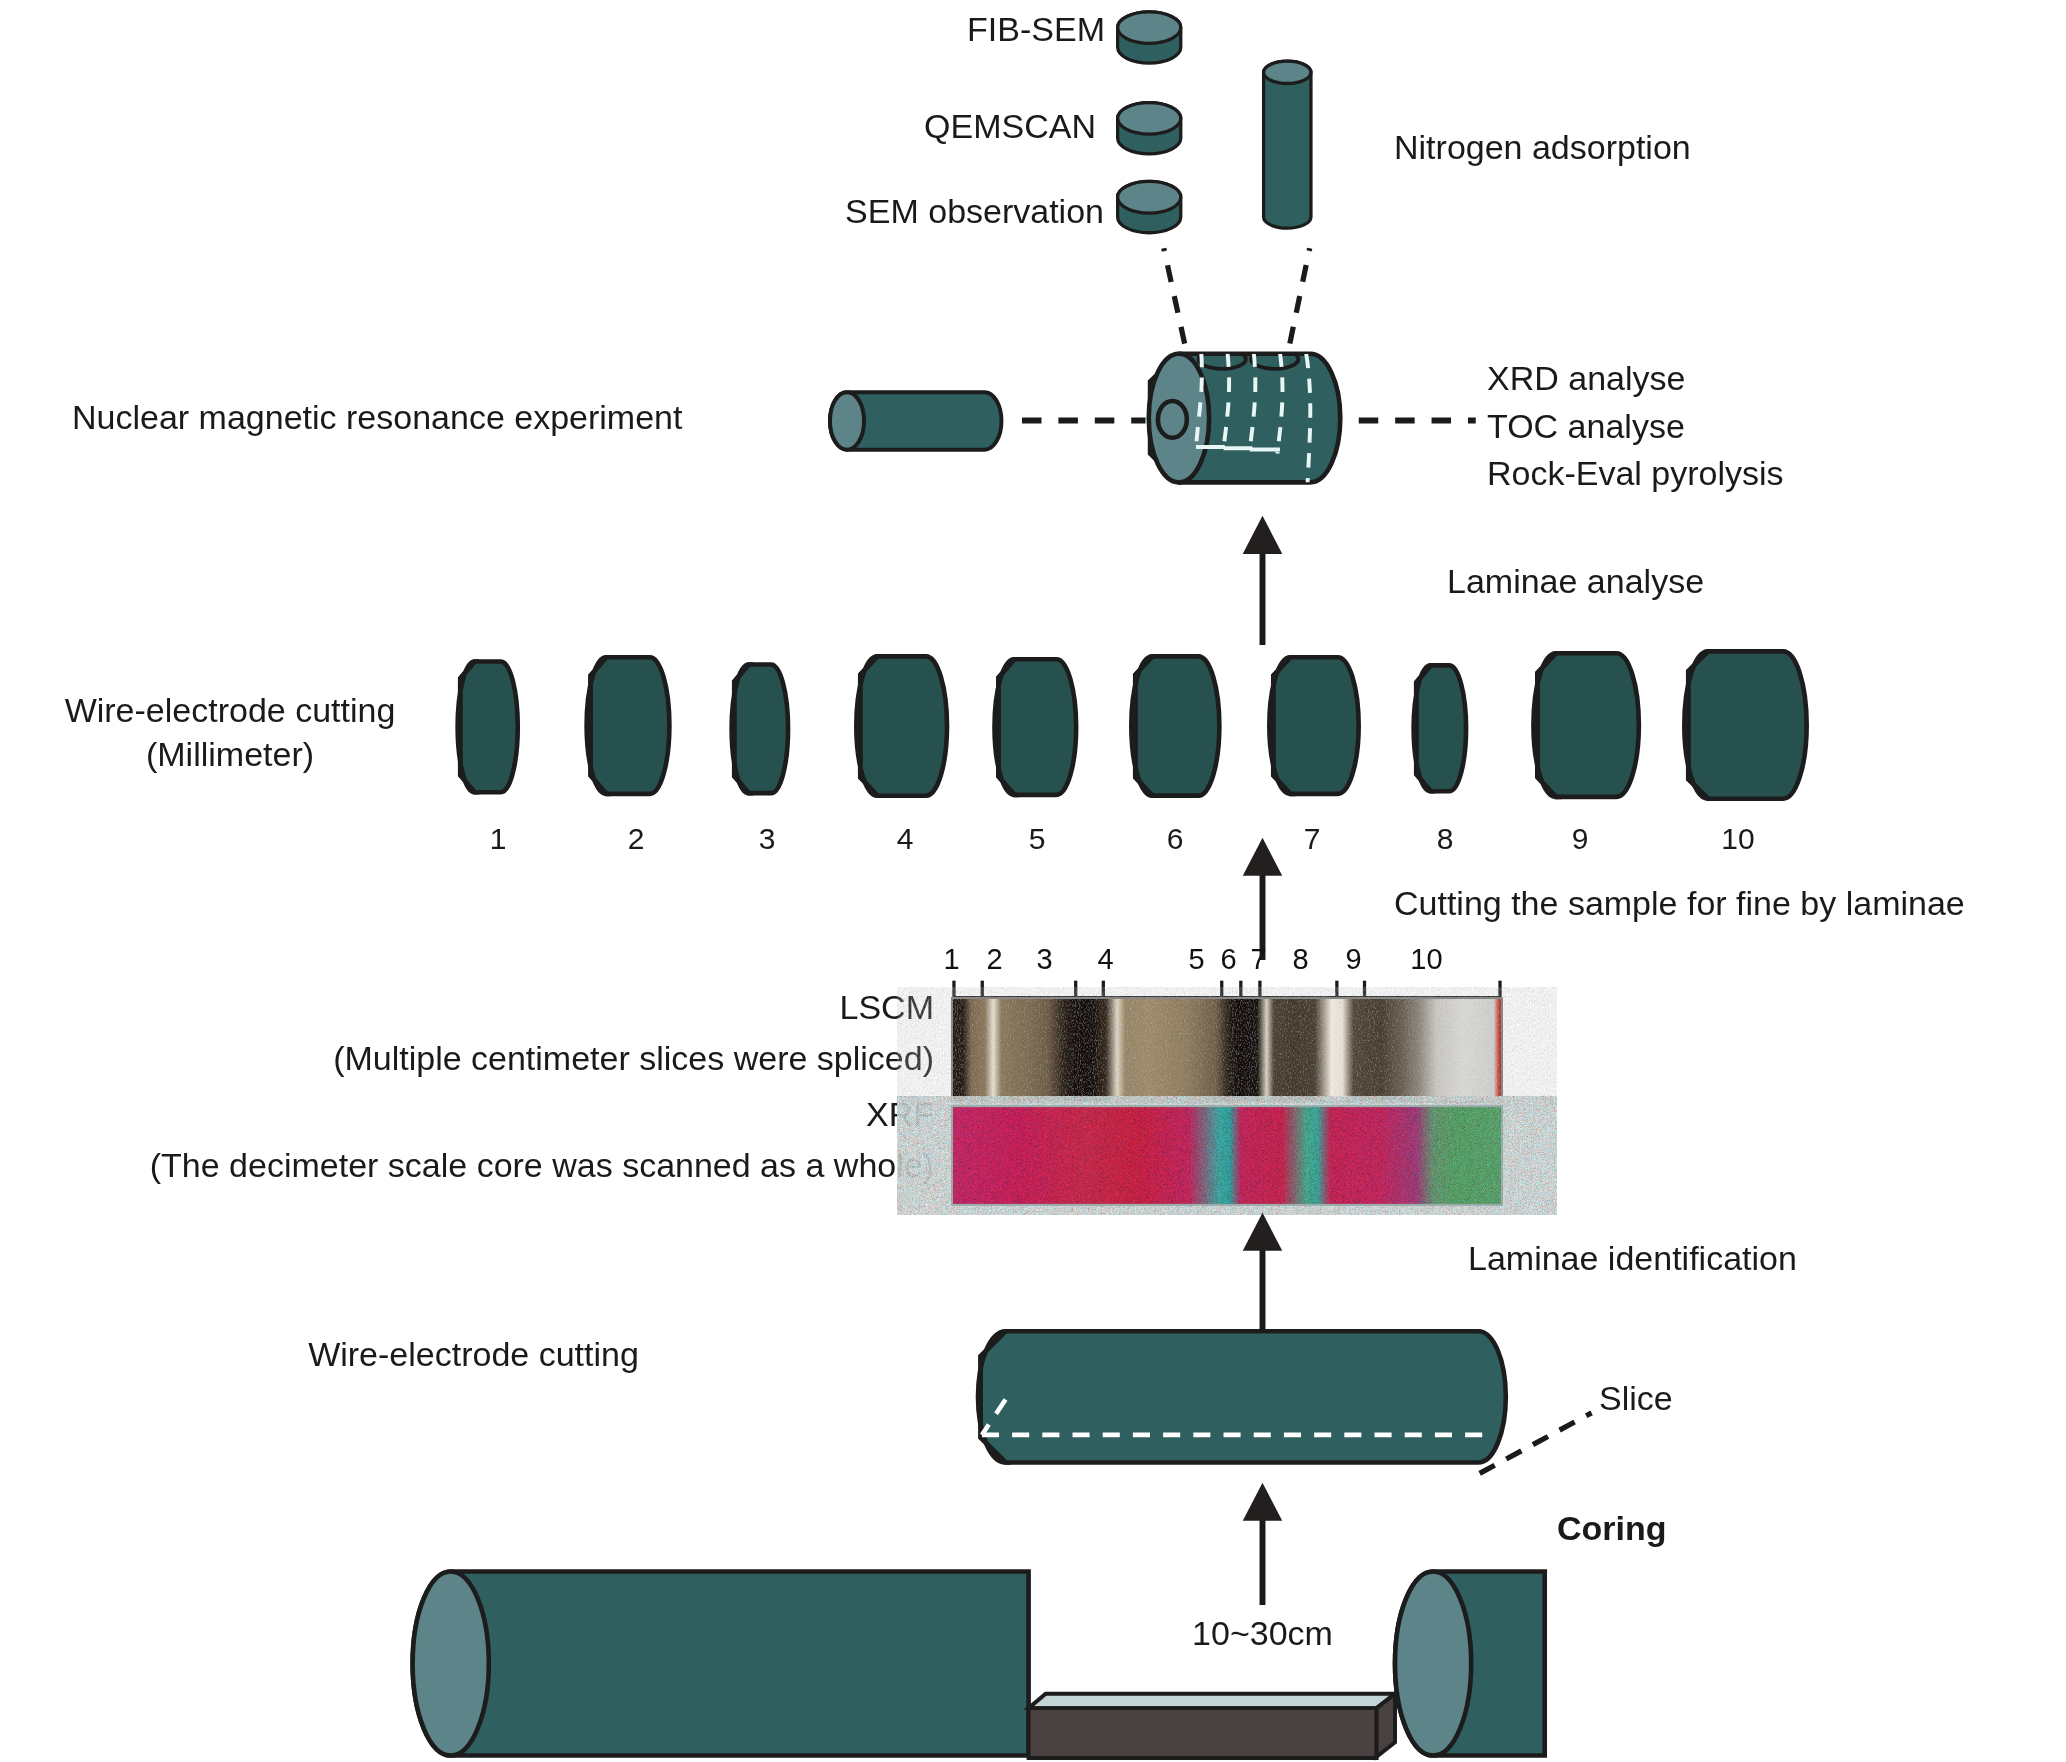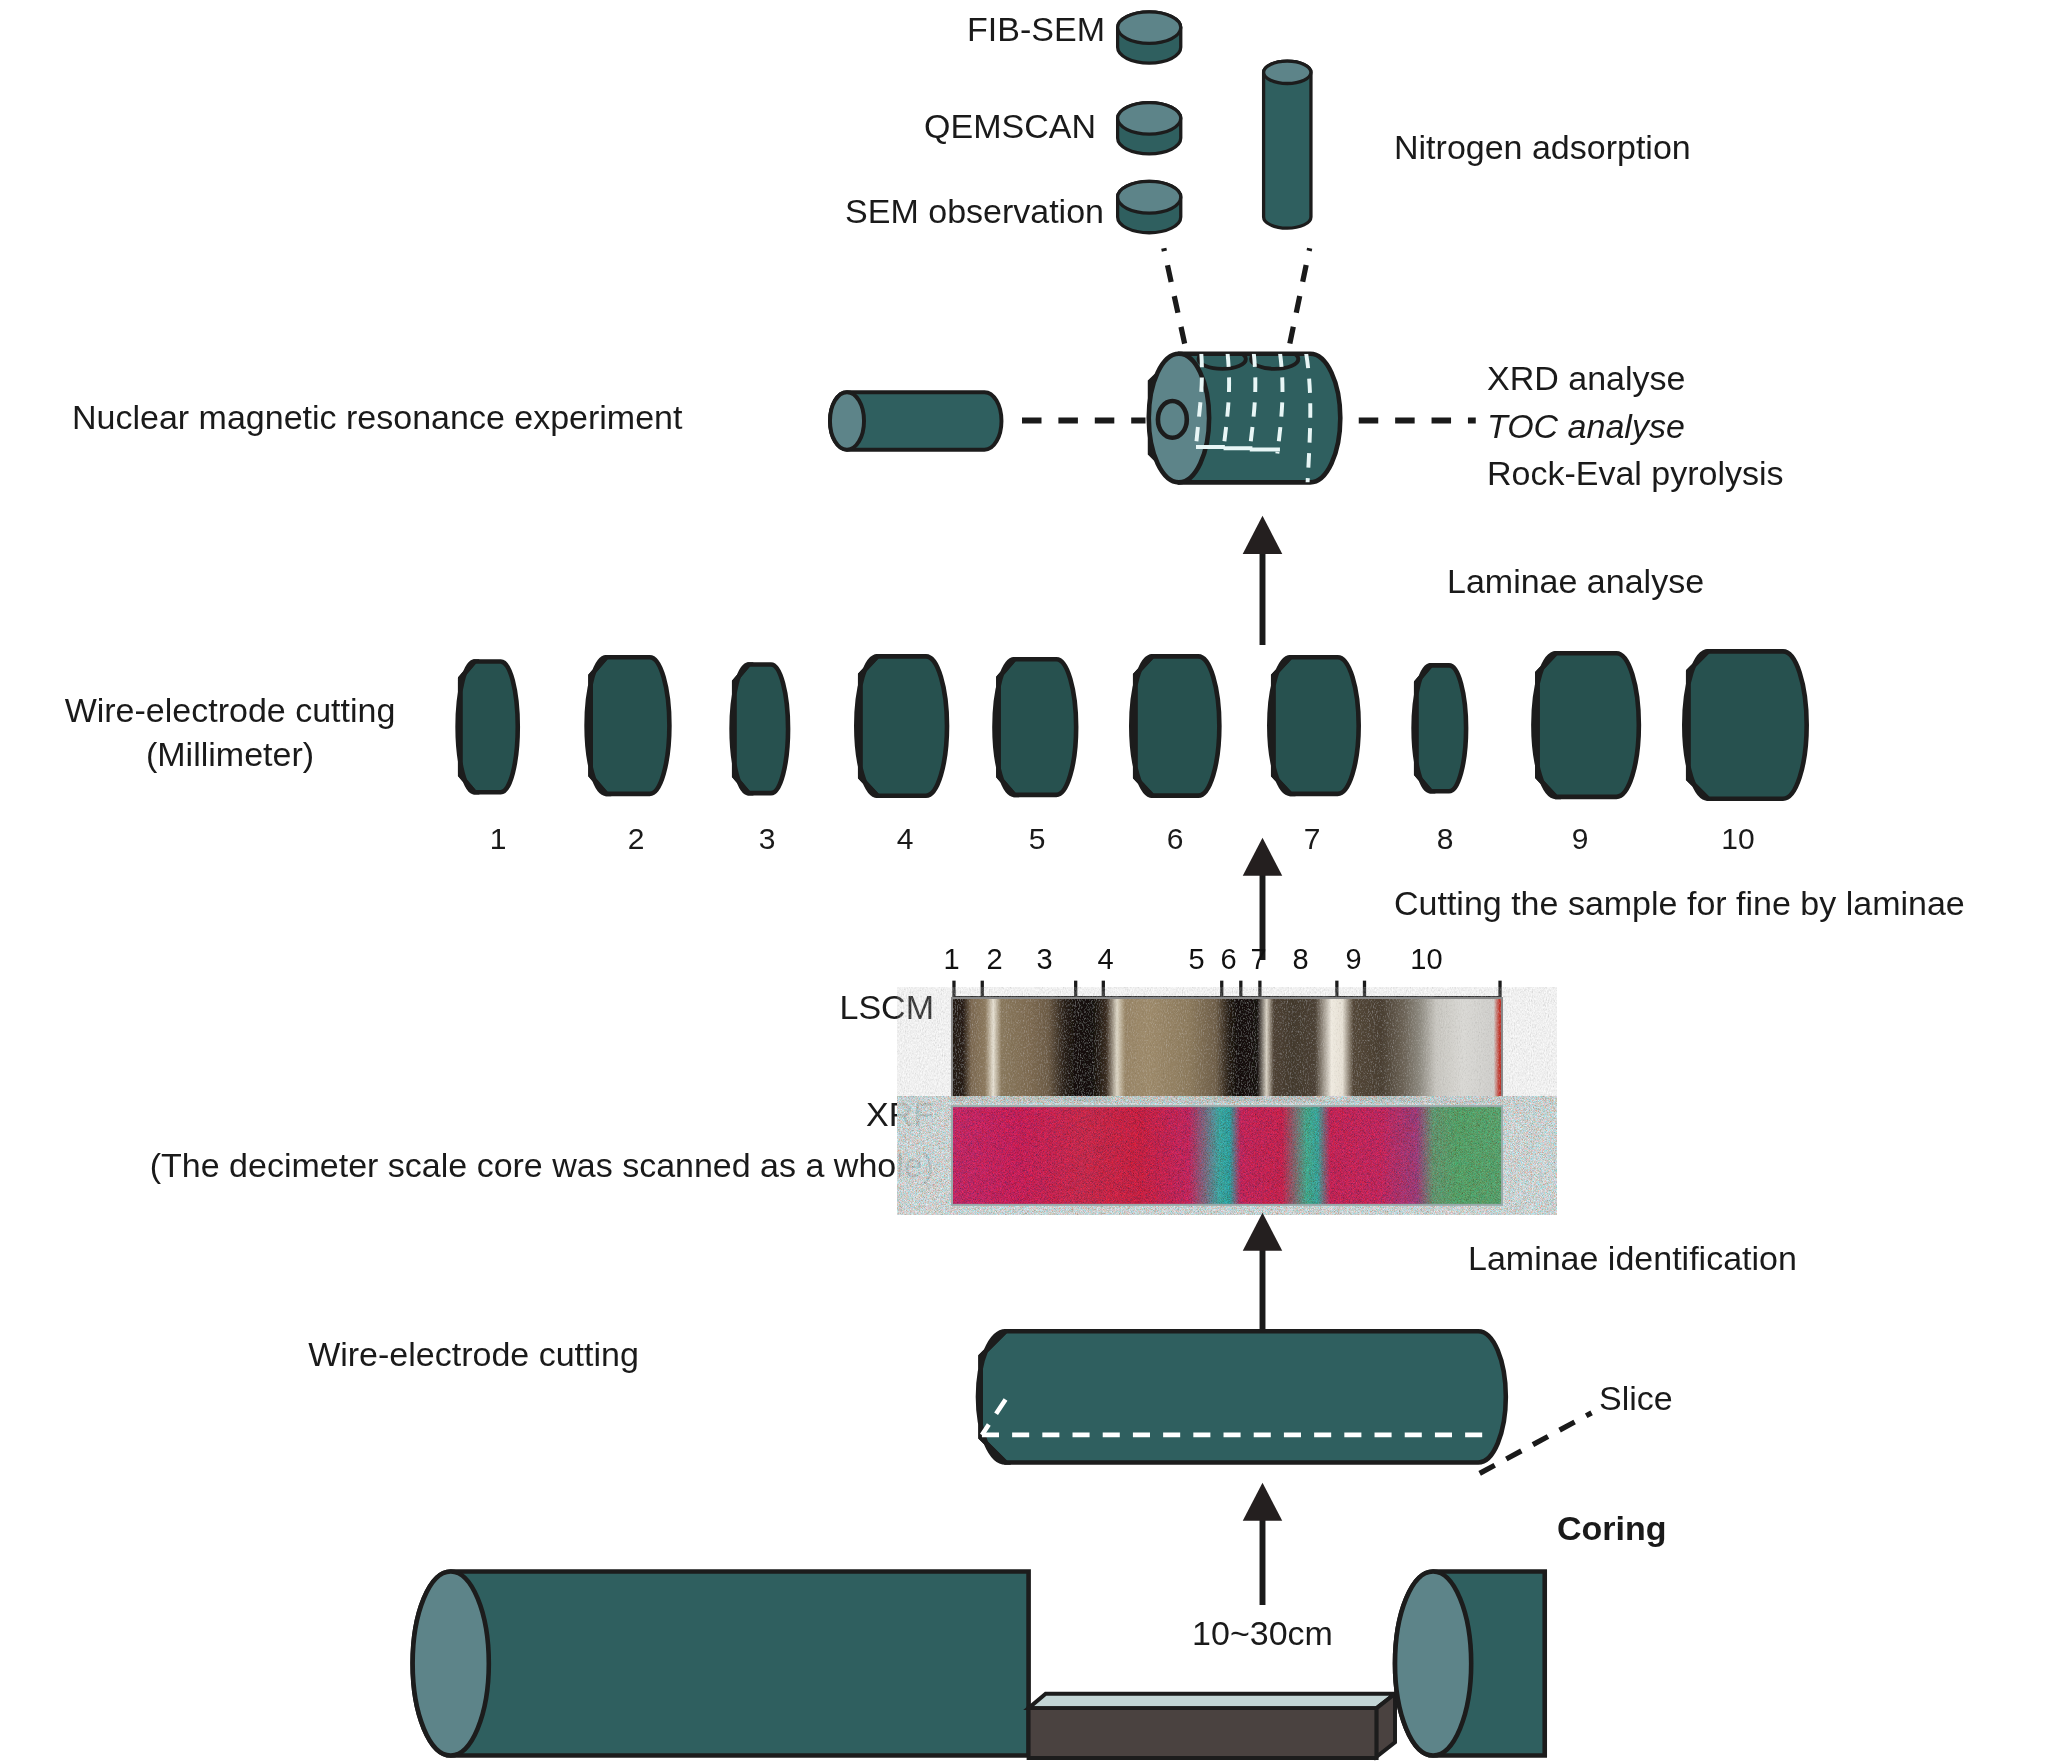--- a/index.html
+++ b/index.html
@@ -88,21 +88,21 @@
         <path d="M170 164 h46"></path>
       </g>
     </g>
   </svg>
 
   <svg class="abs" style="left:1358px;top:414px;" width="125" height="13" viewBox="0 0 190 20">
     <line x1="0" y1="10" x2="180" y2="10" stroke="#1a1a1a" stroke-width="9" stroke-dasharray="30 26"></line>
   </svg>
 
   <div class="lbl" style="left:1487px;top:356px;">XRD analyse</div>
-  <div class="lbl" style="left:1487px;top:404px;font-style:italic;">TOC  analyse</div>
+  <div class="lbl" style="left:1487px;top:404px;">TOC  analyse</div>
   <div class="lbl" style="left:1487px;top:451px;">Rock-Eval pyrolysis</div>
 
   <svg class="abs" style="left:1236px;top:513px;" width="53" height="132" viewBox="0 0 80 200">
     <line x1="40" y1="200" x2="40" y2="52" stroke="#1a1a1a" stroke-width="9"></line>
     <polygon points="40,4 70,62 10,62" fill="#241f1f"></polygon>
   </svg>
   <div class="lbl" style="left:1447px;top:559px;">Laminae  analyse</div>
 
   <div class="lbl c" style="left:13px;top:688px;width:434px;">
     <span>Wire-electrode cutting</span><br>
@@ -170,20 +170,21 @@
   <div class="num" style="left:1702px;top:822px;width:72px;">10</div>
 
   <div class="lbl" style="left:1394px;top:881px;">Cutting the sample for fine by laminae</div>
 
   <svg class="abs" style="left:1236px;top:835px;" width="53" height="125" viewBox="0 0 80 190">
     <line x1="40" y1="190" x2="40" y2="52" stroke="#1a1a1a" stroke-width="9"></line>
     <polygon points="40,4 70,62 10,62" fill="#241f1f"></polygon>
   </svg>
 
   <div class="lbl r" style="left:526px;top:985px;width:408px;">LSCM</div>
+  <div class="lbl r" style="left:184px;top:1036px;width:750px;">(Multiple centimeter slices were spliced)</div>
   <div class="lbl r" style="left:526px;top:1092px;width:408px;">XRF</div>
   <div class="lbl r" style="left:13px;top:1143px;width:921px;">(The decimeter scale core was scanned as a whole)</div>
 
   <div class="tnum" style="left:932px;top:943px;width:39px;">1</div>
   <div class="tnum" style="left:975px;top:943px;width:39px;">2</div>
   <div class="tnum" style="left:1025px;top:943px;width:39px;">3</div>
   <div class="tnum" style="left:1086px;top:943px;width:39px;">4</div>
   <div class="tnum" style="left:1177px;top:943px;width:39px;">5</div>
   <div class="tnum" style="left:1209px;top:943px;width:39px;">6</div>
   <div class="tnum" style="left:1239px;top:943px;width:39px;">7</div>

